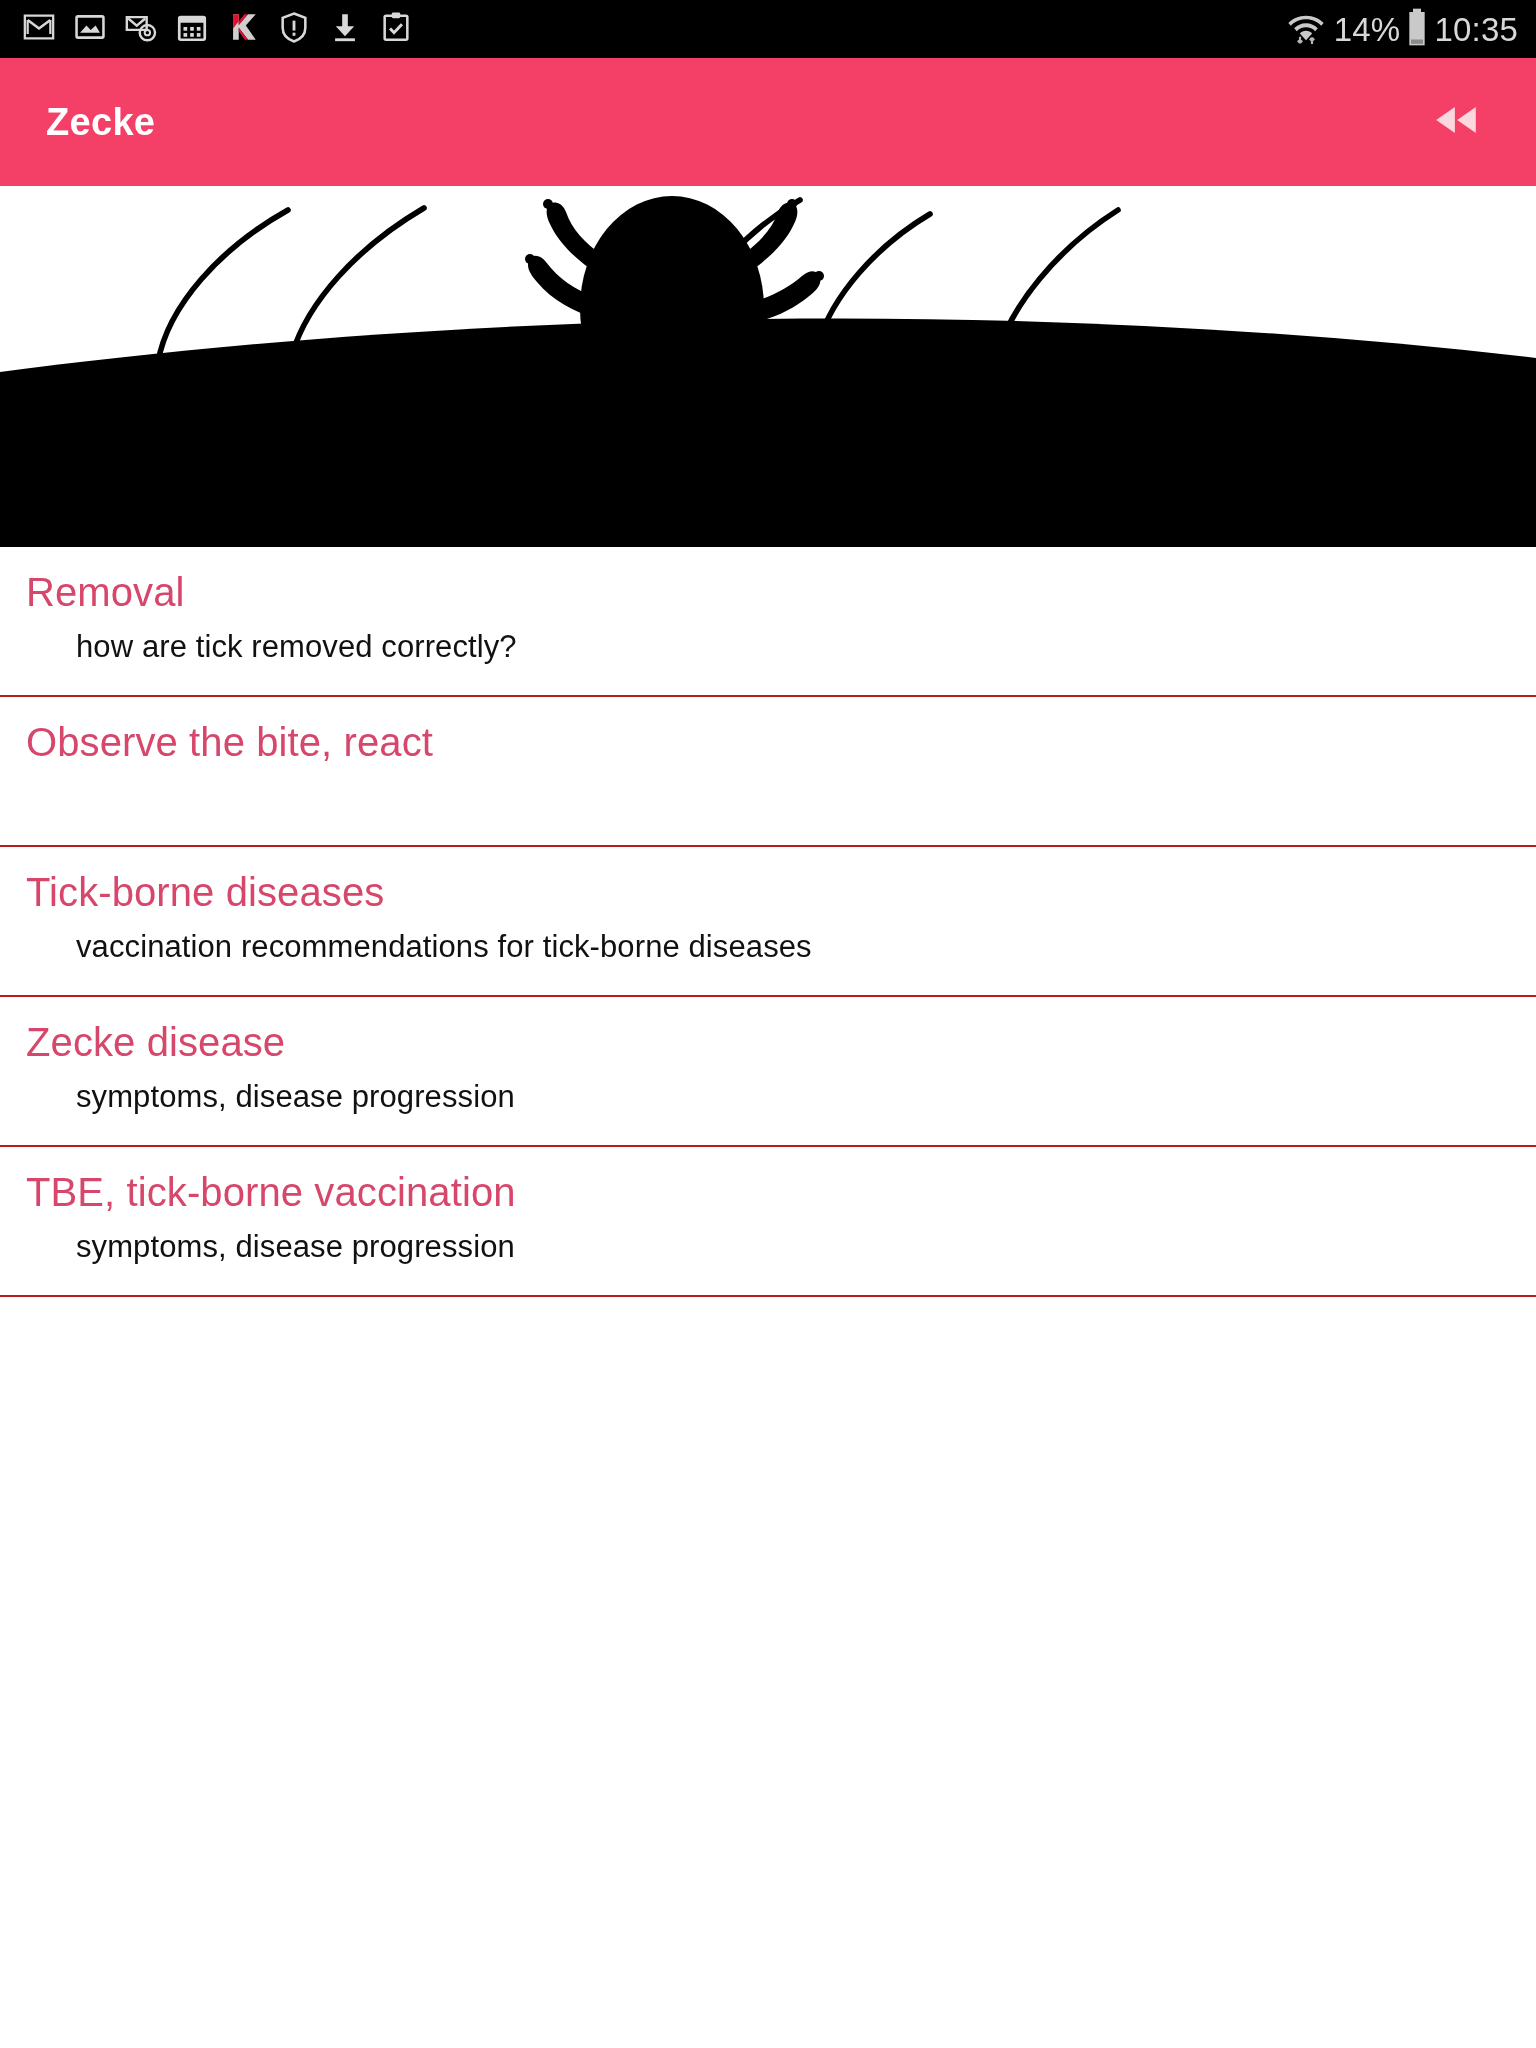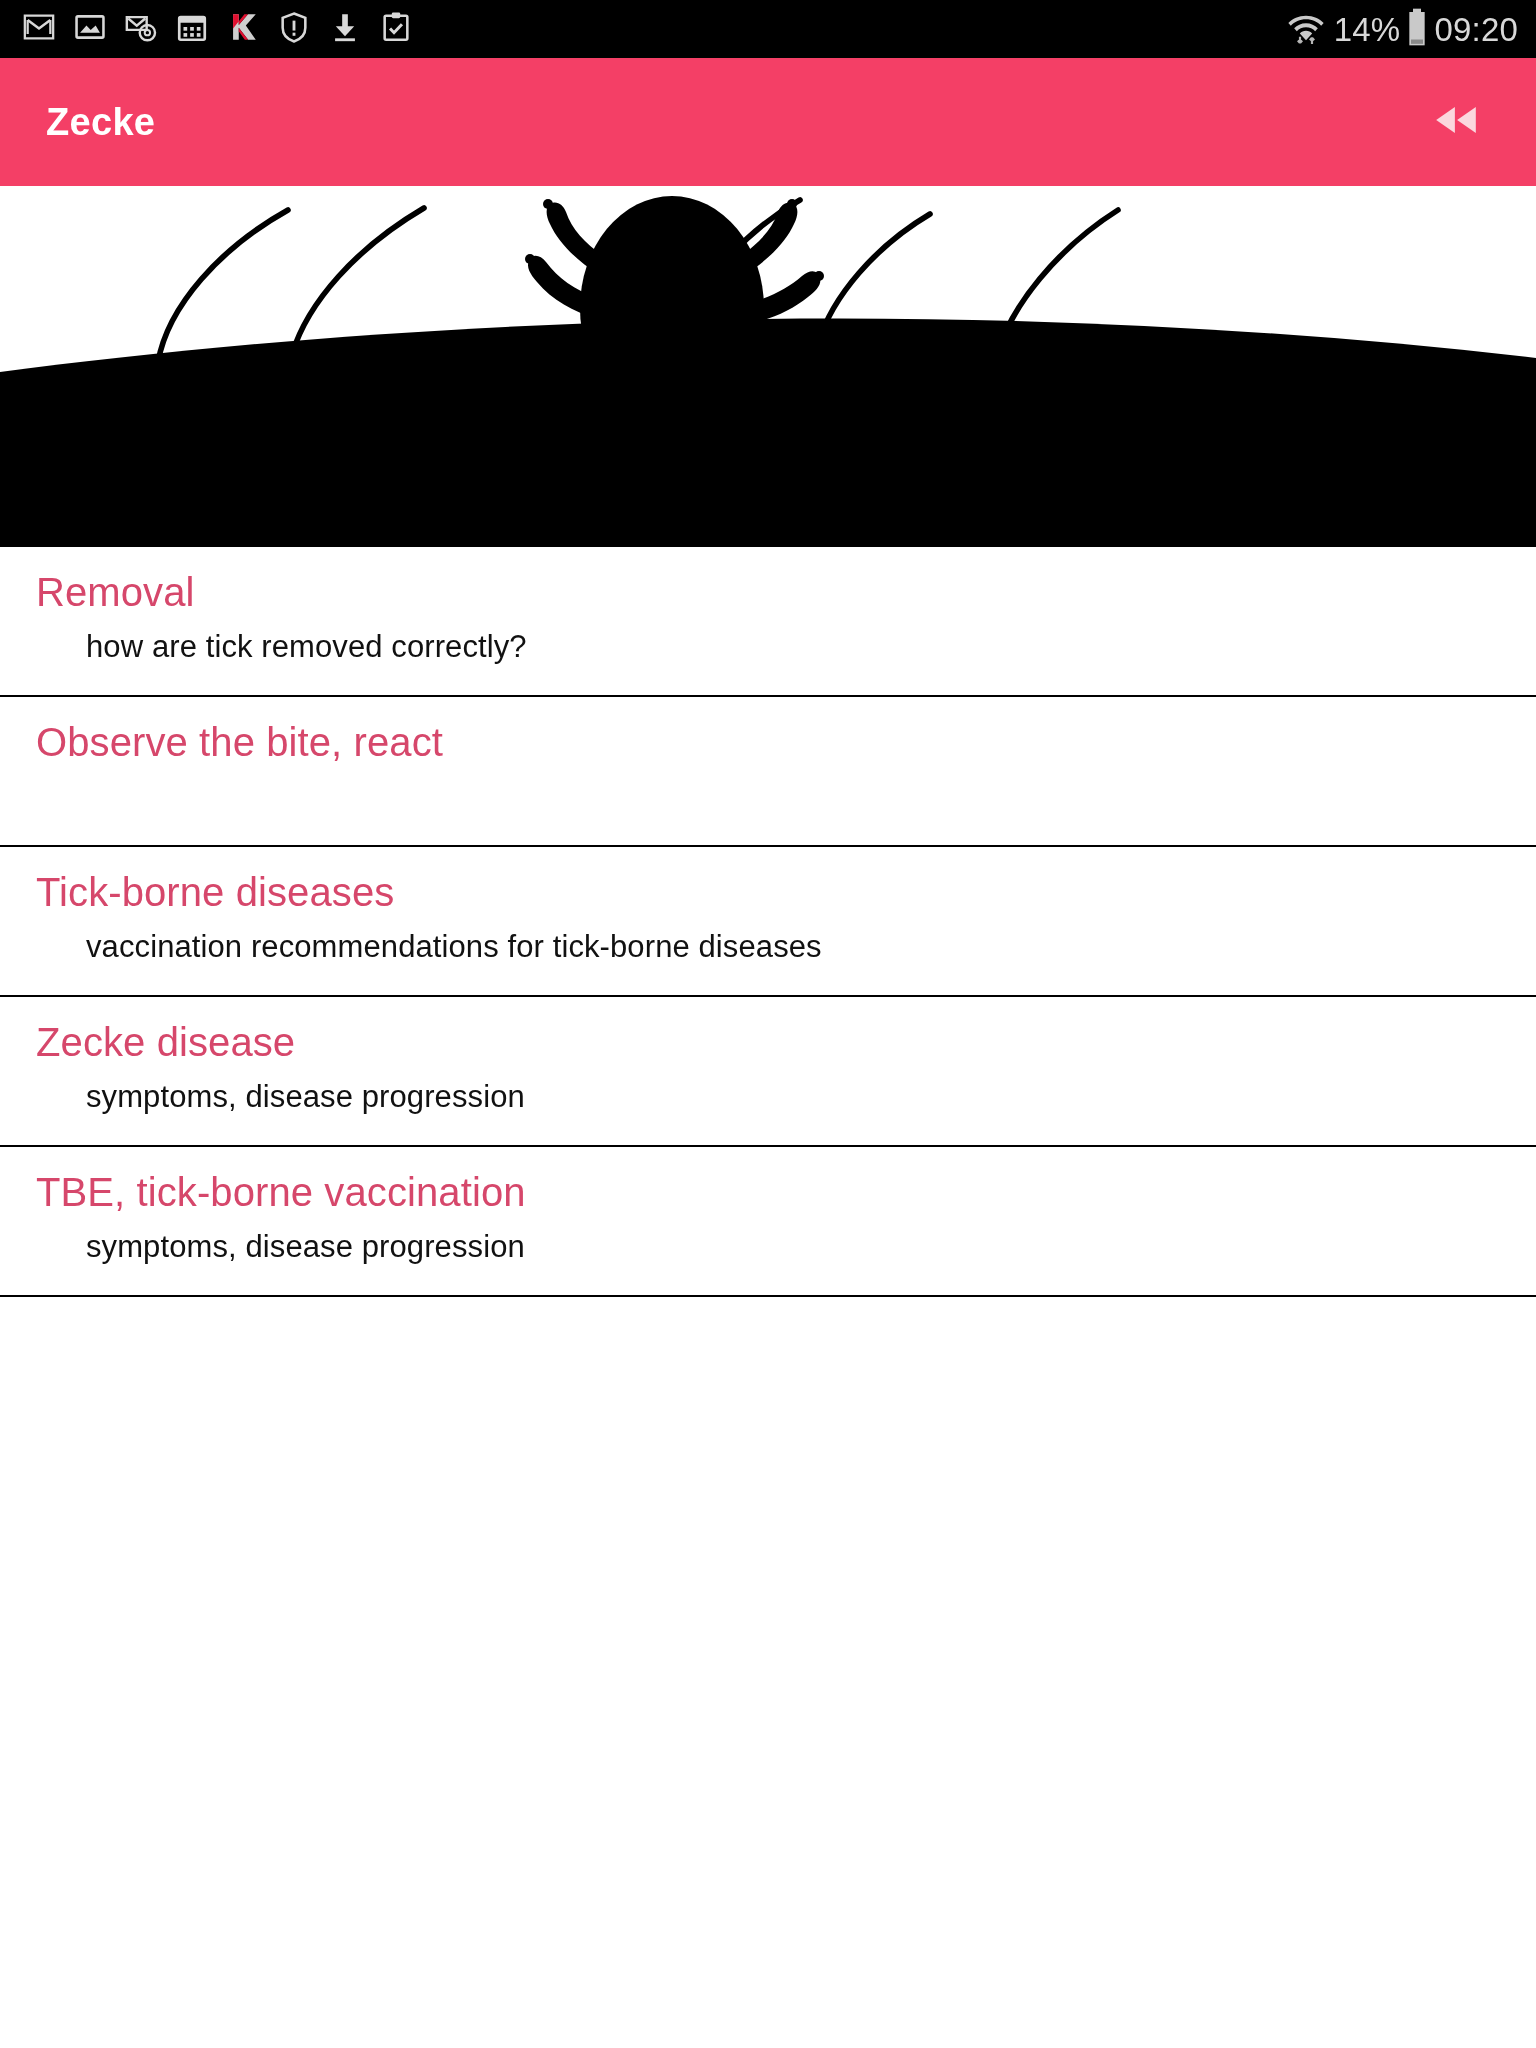--- a/index.html
+++ b/index.html
@@ -93,23 +93,23 @@
     background: #ffffff;
     overflow: hidden;
   }
   #hero svg { display: block; width: 1536px; height: 361px; }
 
   
   #list { position: relative; background: #ffffff; }
 
   .list-item {
     position: relative;
-    padding: 22px 0 26px 14px;
+    padding: 22px 0 26px 4px;
     background: #ffffff;
-    border-bottom: 2px solid #000000;
+    border-bottom: 2px solid #b91c1c;
     min-height: 150px;
   }
   .list-item:last-child { border-bottom: none; }
 
   .item-title {
     color: #d6476b;
     font-size: 40px;
     font-weight: 400;
     line-height: 1.18;
     padding-left: 22px;
@@ -224,21 +224,21 @@
       <span class="sb-text">14%</span>
 
       <span class="sb-icon" style="margin:0 2px;">
         <svg width="22" height="40" viewBox="0 0 12 24">
           <rect x="3.6" y="1" width="4.8" height="2" fill="#c9c9c9"></rect>
           <rect x="1.4" y="3" width="9.2" height="20" fill="#c9c9c9"></rect>
           <rect x="2.4" y="19.5" width="7.2" height="2.6" fill="#8a8a8a"></rect>
         </svg>
       </span>
 
-      <span class="sb-text">09:20</span>
+      <span class="sb-text">10:35</span>
     </div>
   </div>
 
   <div id="app-bar">
     <div id="app-title">Zecke</div>
     <div id="rewind-button">
       <span>
         <svg width="54" height="54" viewBox="0 0 24 24">
           <path d="M11.5 6.2v11.6L3.2 12z" fill="#fbd7de"></path>
           <path d="M20.8 6.2v11.6L12.5 12z" fill="#fbd7de"></path>

